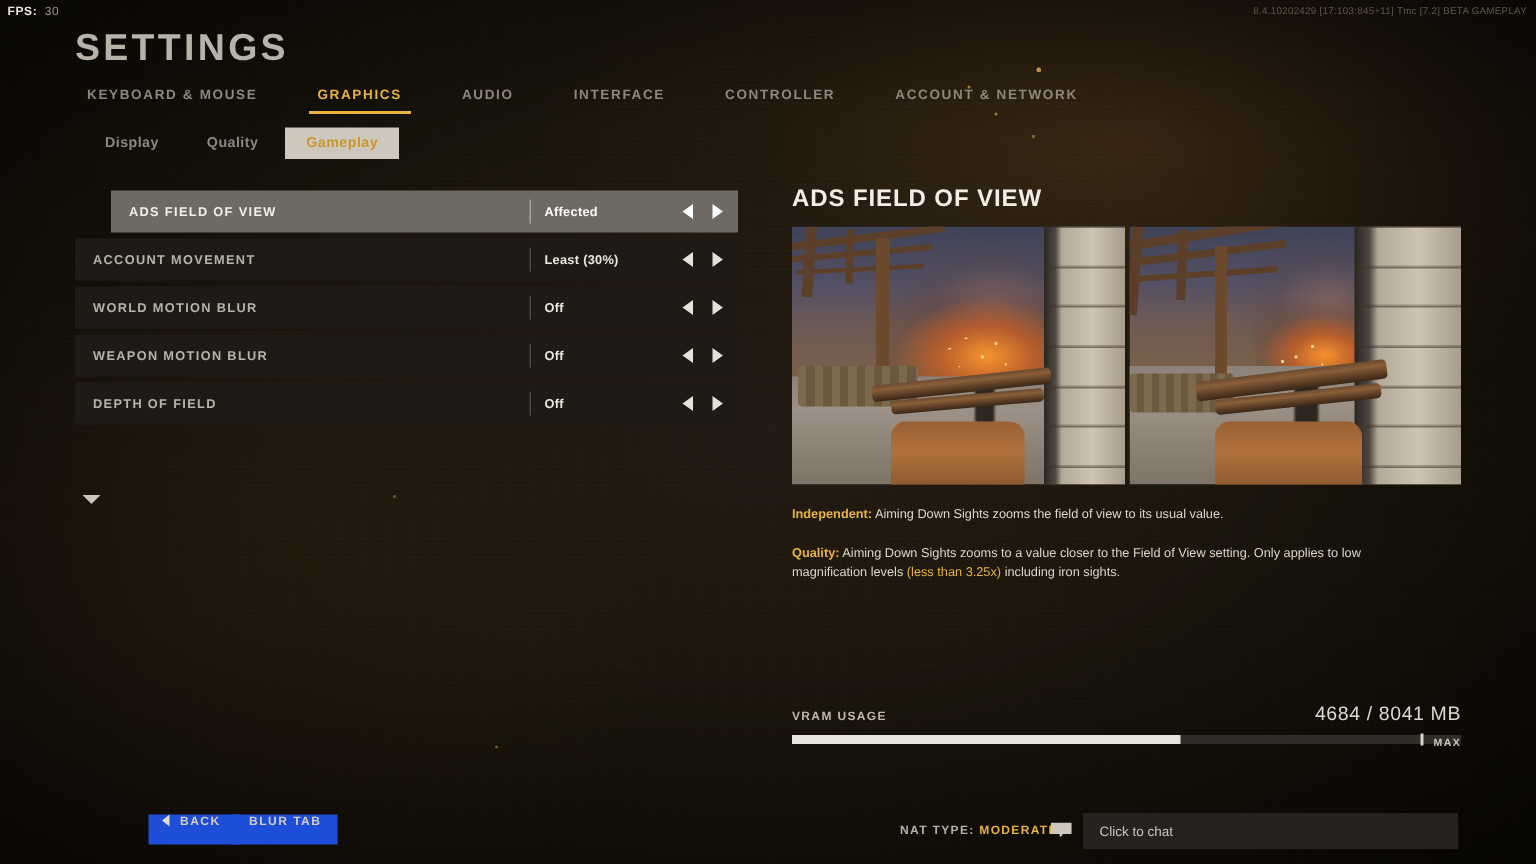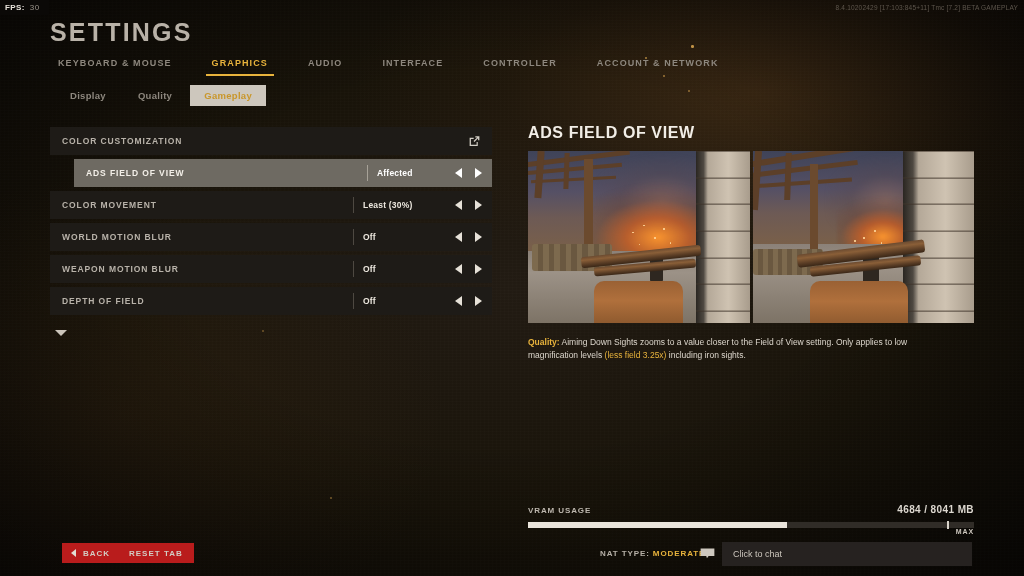--- a/index.html
+++ b/index.html
@@ -121,21 +121,21 @@
   }
   #row-fov .track { position:absolute; inset:0; background:#3b3731; }
   #row-fov .fill  { position:absolute; left:0; top:0; bottom:0; background:#efeae1; }
 
   
   #row-ads {
     background:#6e6a62; height:28px;
     margin-left:24px; width:418px;
   }
   #row-ads .name { color:#f3efe8; }
-  #row-ads .valwrap { left:293px; border-left-color:#a7a298; }
+  #row-ads .valwrap { left:279px; border-left-color:#a7a298; }
   #row-ads .val { color:#ffffff; }
   #row-ads .arrows .left  { border-right-color:#ffffff; }
   #row-ads .arrows .right { border-left-color:#ffffff; }
   #adschev {
     position:absolute; left:5px; top:203px;
     width:0; height:0;
     border-left:6px solid transparent; border-right:6px solid transparent;
     border-top:6px solid #cbc5bb; cursor:pointer;
   }
   #row-showless {
@@ -212,39 +212,39 @@
     padding:5px 14px 5px 16px; font-size:8.5px; font-weight:bold; letter-spacing:.2px;
   }
   #vrambadge .k { color:#e7e2da; }
   #vrambadge .v { color:#e8b33c; }
 
   .desc { margin-top:13px; font-size:8.5px; line-height:1.52; color:#ddd7cd; max-width:420px; }
   .desc .hl { color:#e8b33c; font-weight:bold; }
   .desc .inl { color:#e8b33c; }
 
   
-  #vramusage { position:absolute; left:528px; top:468px; width:446px;margin-top:36px; }
+  #vramusage { position:absolute; left:528px; top:468px; width:446px; }
   #vramusage .top { display:flex; justify-content:space-between; align-items:baseline; }
   #vramusage .lbl { font-size:8px; letter-spacing:.9px; color:#bdb7ae; font-weight:bold; }
-  #vramusage .amt { font-size:10px; letter-spacing:.4px; color:#ddd8d0; font-weight:bold; }
+  #vramusage .amt { font-size:13px; letter-spacing:.4px; color:#ddd8d0; font-weight:normal; }
   #vrambar {
     position:relative; margin-top:7px; height:6px; background:#302c27;
   }
   #vrambar .fill { position:absolute; left:0; top:0; bottom:0; background:#e9e4db; }
   #vrambar .maxtick { position:absolute; top:-1px; bottom:-1px; width:2px; background:#d8d3ca; }
   #vramusage .maxlbl {
     position:absolute; right:0; top:24px; font-size:7px;
     letter-spacing:.9px; color:#cdc7be; font-weight:bold;
   }
 
   
   #bottom { position:absolute; left:0; right:0; bottom:0; height:42px; }
   #btn-back, #btn-reset {
-    position:absolute; top:9px; height:20px; background:#b91c1c;
-    display:flex; align-items:center; cursor:pointer;
+    position:absolute; top:9px; height:20px; background:#1d4ed8;
+    display:flex; cursor:pointer;margin-left:37px;
   }
   #btn-back { left:62px; padding:0 13px 0 9px; gap:7px; }
   #btn-reset { left:118px; padding:0 11px; }
   .btxt { font-size:8px; letter-spacing:1px; color:#d3cdc4; font-weight:bold; }
   #backchev {
     width:0; height:0;
     border-top:4px solid transparent; border-bottom:4px solid transparent;
     border-right:5px solid #e2ddd4;
   }
 
@@ -298,44 +298,37 @@
 </div>
 
 <div id="subtabs">
   <div class="stab">Display</div>
   <div class="stab">Quality</div>
   <div class="stab active">Gameplay</div>
 </div>
 
 <div id="list">
 
-  <div class="row" id="row-color">
-    <span class="name">COLOR CUSTOMIZATION</span>
-    <svg class="ext" viewBox="0 0 16 16">
-      <path d="M2 4h5v1.6H3.6v7h7V9.2H12V14H2z" fill="#e3ded5"></path>
-      <path d="M9 2h5v5h-1.6V4.7L7.9 9.2 6.8 8.1l4.5-4.5H9z" fill="#e3ded5"></path>
-    </svg>
-  </div>
 
 
   <div id="adschev"></div>
   <div class="row" id="row-ads">
     <span class="name">ADS FIELD OF VIEW</span>
     <span class="valwrap">
       <span class="val">Affected</span>
     </span>
     <div class="arrows">
       <div class="ar left"></div>
       <div class="ar right"></div>
     </div>
   </div>
 
 
   <div class="row">
-    <span class="name">COLOR MOVEMENT</span>
+    <span class="name">ACCOUNT MOVEMENT</span>
     <span class="valwrap">
       <span class="val">Least (30%)</span>
     </span>
     <div class="arrows">
       <div class="ar left"></div>
       <div class="ar right"></div>
     </div>
   </div>
 
   <div class="row">
@@ -450,23 +443,26 @@
       <div class="gun">
         <div class="barrel" style="left:20%;top:24%;width:58%;height:13%;transform:rotate(-7deg);"></div>
         <div class="barrel" style="left:26%;top:38%;width:50%;height:10%;transform:rotate(-6deg);"></div>
         <div class="stock" style="left:26%;bottom:-16%;width:44%;height:58%;"></div>
       </div>
     </div>
 
   </div>
 
 
-
   <div class="desc">
-    <span class="hl">Quality:</span><span> Aiming Down Sights zooms to a value closer to the Field of View setting. Only applies to low magnification levels </span><span class="inl">(less field 3.25x)</span><span> including iron sights.</span>
+    <span class="hl">Independent:</span><span> Aiming Down Sights zooms the field of view to its usual value.</span>
+  </div>
+
+  <div class="desc">
+    <span class="hl">Quality:</span><span> Aiming Down Sights zooms to a value closer to the Field of View setting. Only applies to low magnification levels </span><span class="inl">(less than 3.25x)</span><span> including iron sights.</span>
   </div>
 </div>
 
 <div id="vramusage">
   <div class="top">
     <span class="lbl">VRAM USAGE</span>
     <span class="amt">4684 / 8041 MB</span>
   </div>
   <div id="vrambar">
     <div class="fill" id="vramfill" style="width: 58%;"></div>
@@ -474,21 +470,21 @@
   </div>
   <div class="maxlbl">MAX</div>
 </div>
 
 <div id="bottom">
   <div id="btn-back">
     <div id="backchev"></div>
     <span class="btxt">BACK</span>
   </div>
   <div id="btn-reset">
-    <span class="btxt">RESET TAB</span>
+    <span class="btxt">BLUR TAB</span>
   </div>
 
   <div id="nat">
     <span class="k">NAT TYPE:</span>
     <span class="v">MODERATE</span>
   </div>
 
   <svg id="chaticon" viewBox="0 0 16 12">
     <path d="M0.5 0.5h15v8.2H9.2L7.4 11.3 6.6 8.7H0.5z" fill="#cdc7be"></path>
   </svg>

